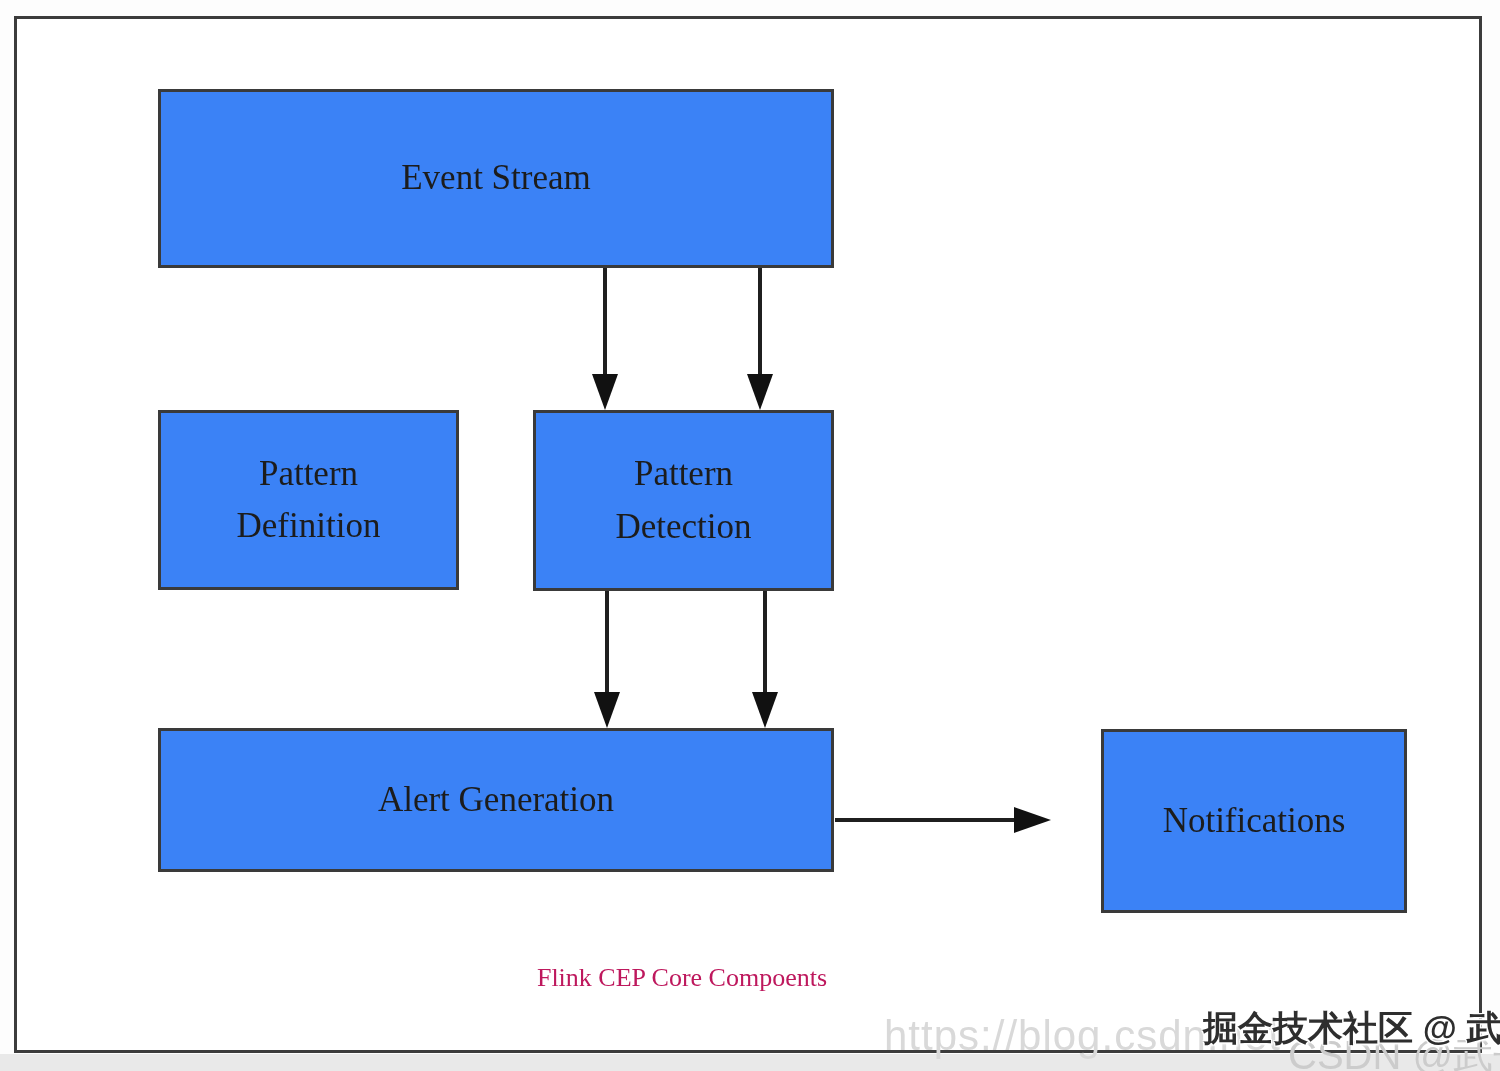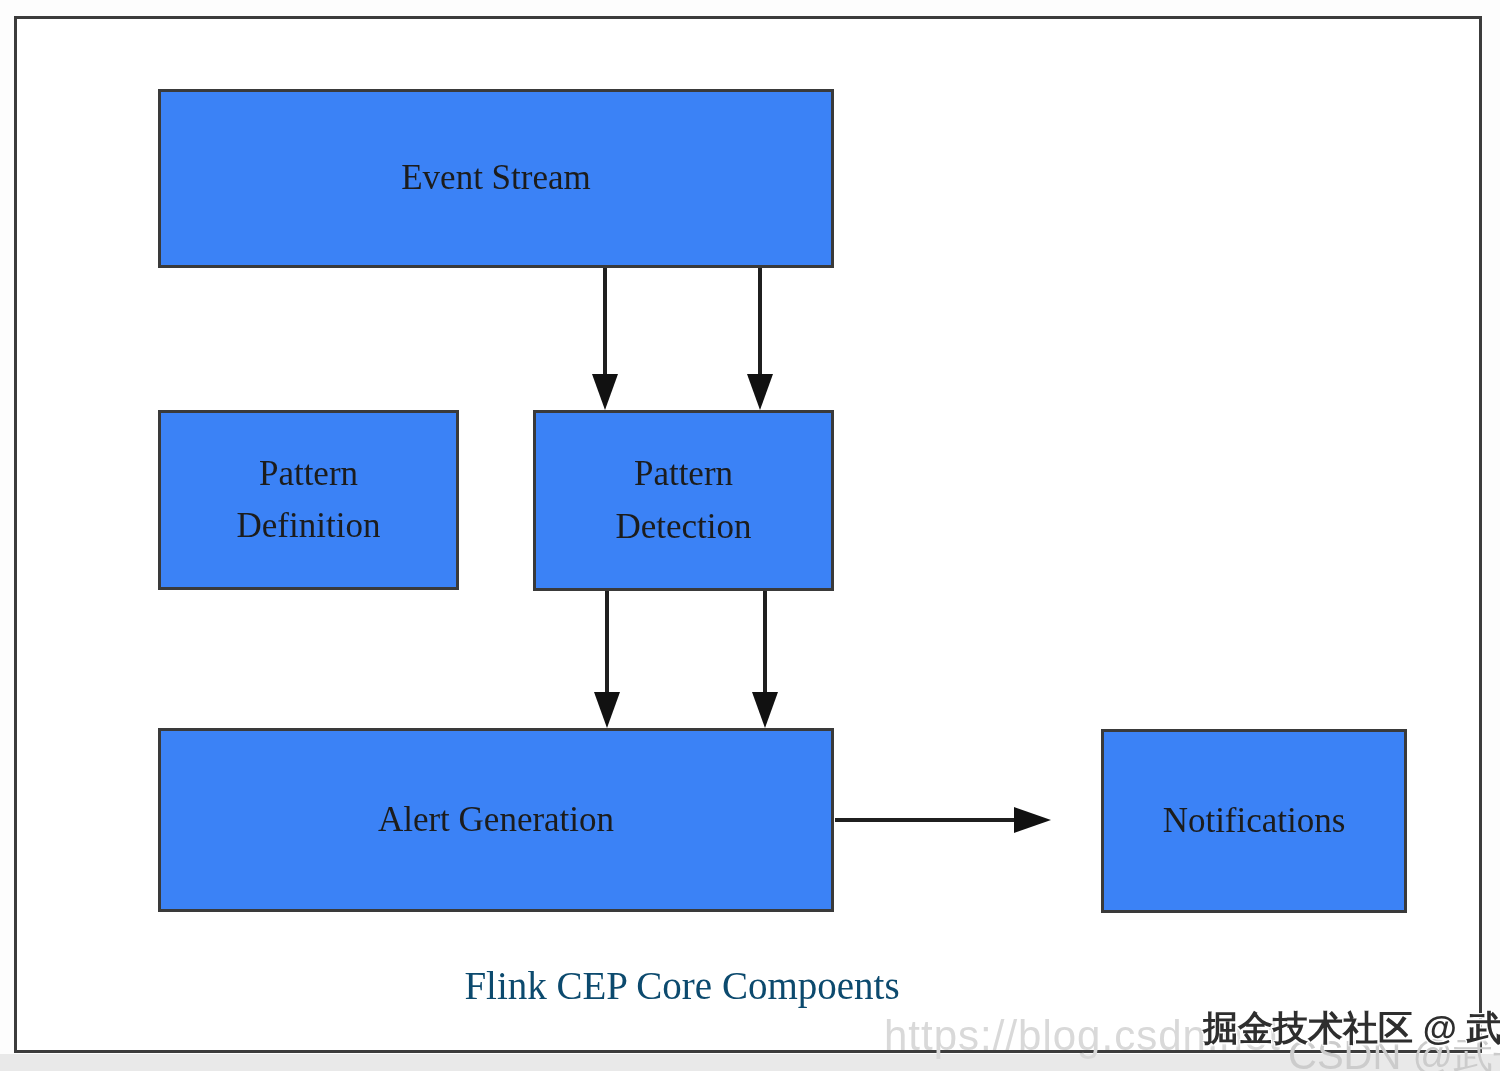--- a/index.html
+++ b/index.html
@@ -44,36 +44,36 @@
     text-align: center;
     font-size: 35px;
     line-height: 1.5;
     color: #1c1c1c;
     white-space: pre-line;
     z-index: 2;
   }
   #node-event-stream      { left: 158px; top:  89px; width: 676px; height: 179px; }
   #node-pattern-definition{ left: 158px; top: 410px; width: 301px; height: 180px; }
   #node-pattern-detection { left: 533px; top: 410px; width: 301px; height: 181px; }
-  #node-alert-generation  { left: 158px; top: 728px; width: 676px; height: 184px; align-items: center; }
+  #node-alert-generation  { left: 158px; top: 728px; width: 676px; height: 144px; align-items: center; }
   #node-notifications     { left:1101px; top: 729px; width: 306px; height: 184px; }
   svg.edges {
     position: absolute;
     left: 0; top: 0;
     width: 1500px;
     height: 1071px;
     z-index: 1;
   }
   .caption {
     position: absolute;
     left: 682px;
     top: 963px;
     transform: translateX(-50%);
-    font-size: 39px;
-    color: #0c4a6e;
+    font-size: 26px;
+    color: #be185d;
     white-space: nowrap;
     z-index: 2;
   }
   .wm-url {
     position: absolute;
     left: 884px;
     top: 1012px;
     font-family: "Liberation Sans", "DejaVu Sans", sans-serif;
     font-size: 42px;
     letter-spacing: 1px;

